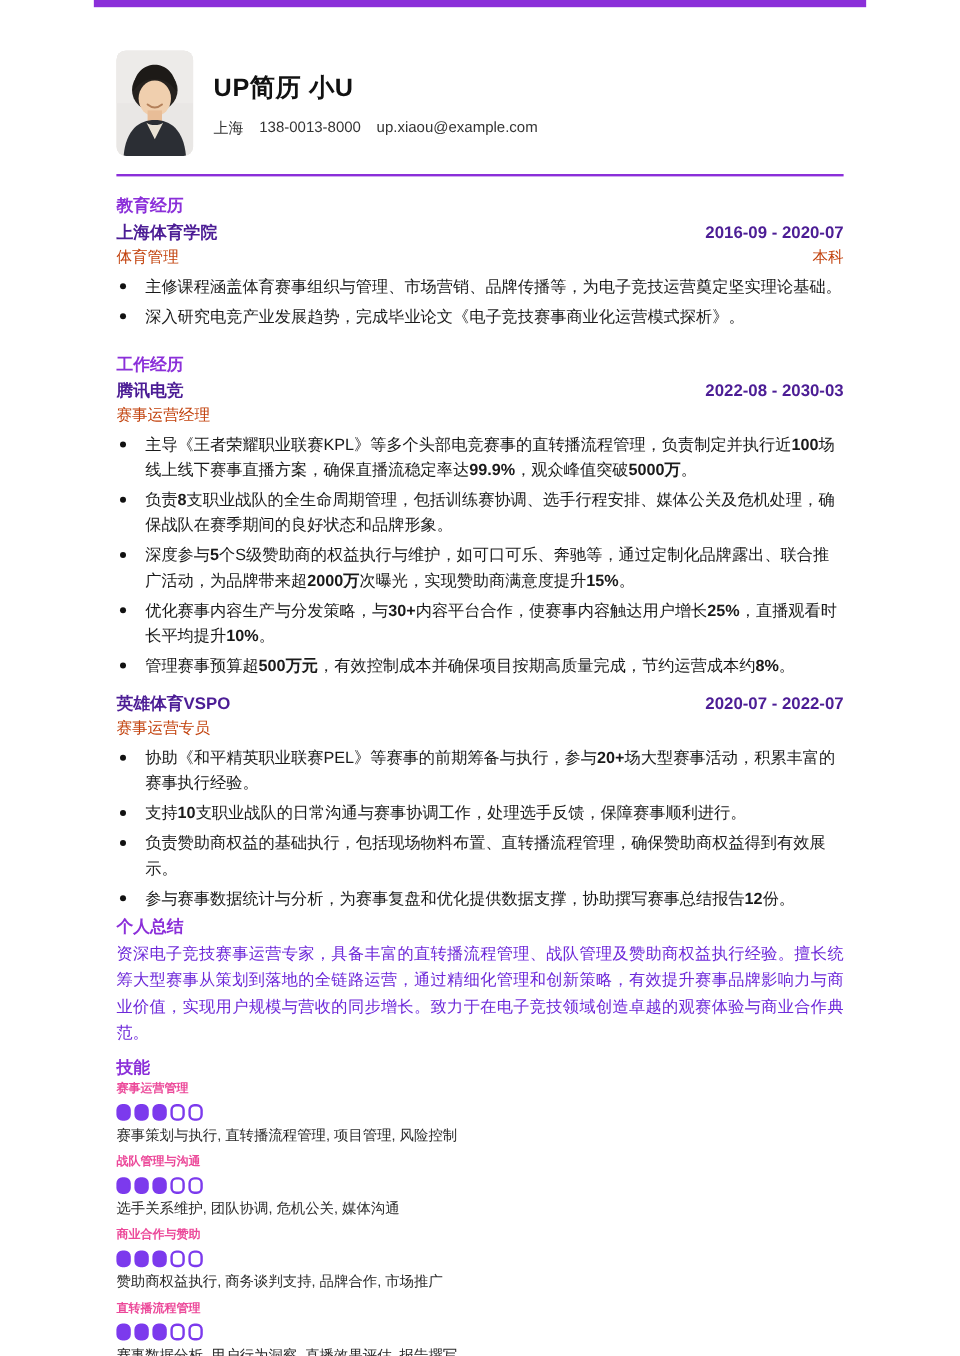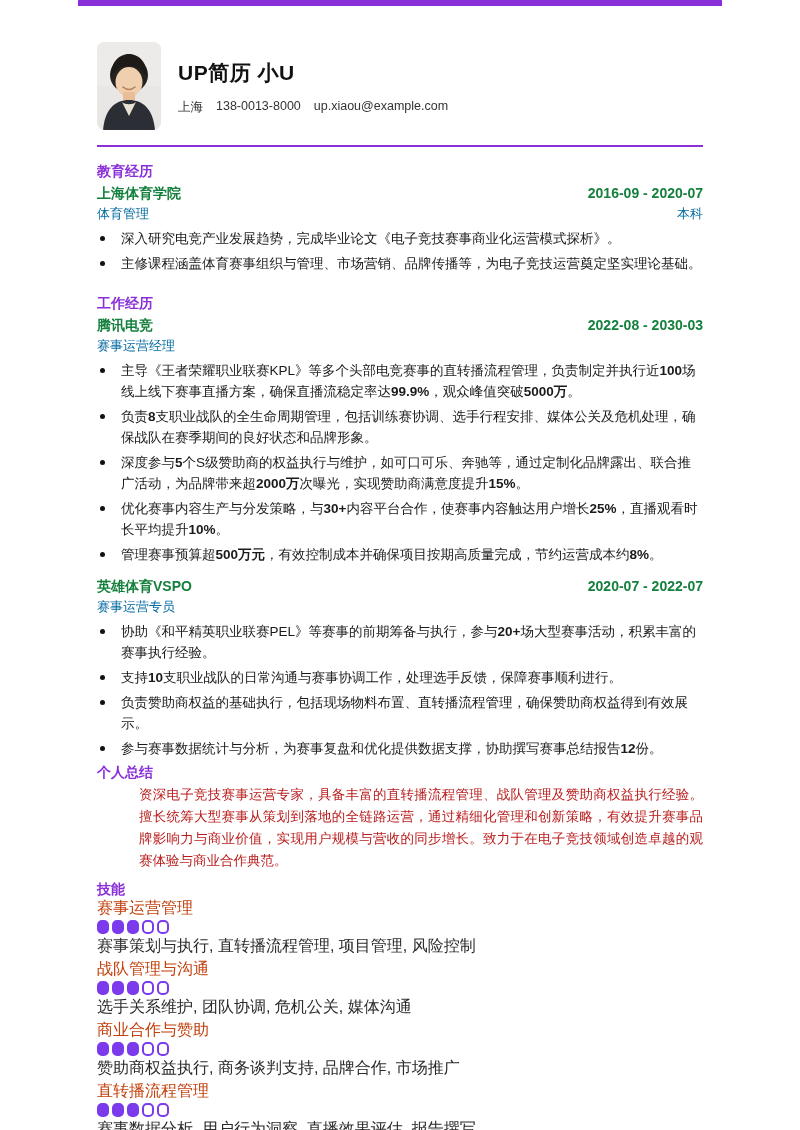--- a/index.html
+++ b/index.html
@@ -17,36 +17,36 @@
 
   .divider { height:2px; background:var(--accent); margin:15px 19px 0 19px; }
 
   
   .sec-title { color:var(--accent); font-weight:bold; font-size:14px; line-height:18px; }
   .mt-edu { margin-top:15px; }
   .mt-work { margin-top:20px; }
   .mt-summary { }
   .mt-skills { margin-top:8px; }
 
-  .entry-head { display:flex; justify-content:space-between; align-items:baseline; margin-top:4px; font-size:14px; font-weight:bold; color:#15803d; line-height:18px; }
-  .entry-sub { display:flex; justify-content:space-between; margin-top:3px; font-size:13px; color:#0369a1; line-height:17px;text-align:right; }
+  .entry-head { display:flex; justify-content:space-between; align-items:baseline; margin-top:4px; font-size:14px; font-weight:bold; color:#4c1d95; line-height:18px; }
+  .entry-sub { display:flex; justify-content:space-between; margin-top:3px; font-size:13px; color:#c2410c; line-height:17px;text-align:right; }
 
   ul.bullets { list-style:none; margin:6px 0 0 0; padding:0; }
   ul.bullets li { position:relative; padding-left:24px; font-size:13.5px; line-height:21px; color:#1a1a1a; margin-bottom:4px; }
   ul.bullets li::before { content:""; position:absolute; left:3px; top:8px; width:5px; height:5px; border-radius:50%; background:#111; }
   ul.bullets strong { font-weight:bold;margin-top:28px; }
 
-  .summary-text { margin-top:3px; font-size:13.5px; line-height:22px; color:#b91c1c; text-align:justify;margin-left:42px; }
+  .summary-text { margin-top:3px; font-size:13.5px; line-height:22px; color:#6d28d9; text-align:justify; }
 
   .skill-group { margin-top:1px; margin-bottom:6px; }
-  .skill-name { font-size:16px; font-weight:normal; color:#c2410c; line-height:18px; }
+  .skill-name { font-size:10px; font-weight:bold; color:#ec4899; line-height:18px; }
   .skill-dots { display:flex; gap:3px; margin-top:3px; height:14px; }
   .dot { width:12px; height:14px; border-radius:5px; box-sizing:border-box; border:2.5px solid var(--dot); background:#fff; }
   .dot.filled { background:var(--dot); border-color:var(--dot); }
-  .skill-detail { margin-top:4px; font-size:16px; color:#2a2a2a; line-height:16px; }
+  .skill-detail { margin-top:4px; font-size:12px; color:#2a2a2a; line-height:16px; }
 
   .work-entry + .work-entry { margin-top:12px; }
 </style>
 </head>
 <body>
 
 <div class="page">
   <div class="topbar"></div>
 
   <div class="header">
@@ -81,22 +81,22 @@
       <div class="sec-title mt-edu">教育经历</div>
       <div class="entry-head">
         <span>上海体育学院</span>
         <span>2016-09 - 2020-07</span>
       </div>
       <div class="entry-sub">
         <span>体育管理</span>
         <span>本科</span>
       </div>
       <ul class="bullets">
+          <li>主修课程涵盖体育赛事组织与管理、市场营销、品牌传播等，为电子竞技运营奠定坚实理论基础。</li>
           <li>深入研究电竞产业发展趋势，完成毕业论文《电子竞技赛事商业化运营模式探析》。</li>
-          <li>主修课程涵盖体育赛事组织与管理、市场营销、品牌传播等，为电子竞技运营奠定坚实理论基础。</li>
         </ul>
     </div>
 
     <div>
       <div class="sec-title mt-work">工作经历</div>
 
       <div class="work-entry">
         <div class="entry-head">
           <span>腾讯电竞</span>
           <span>2022-08 - 2030-03</span>

